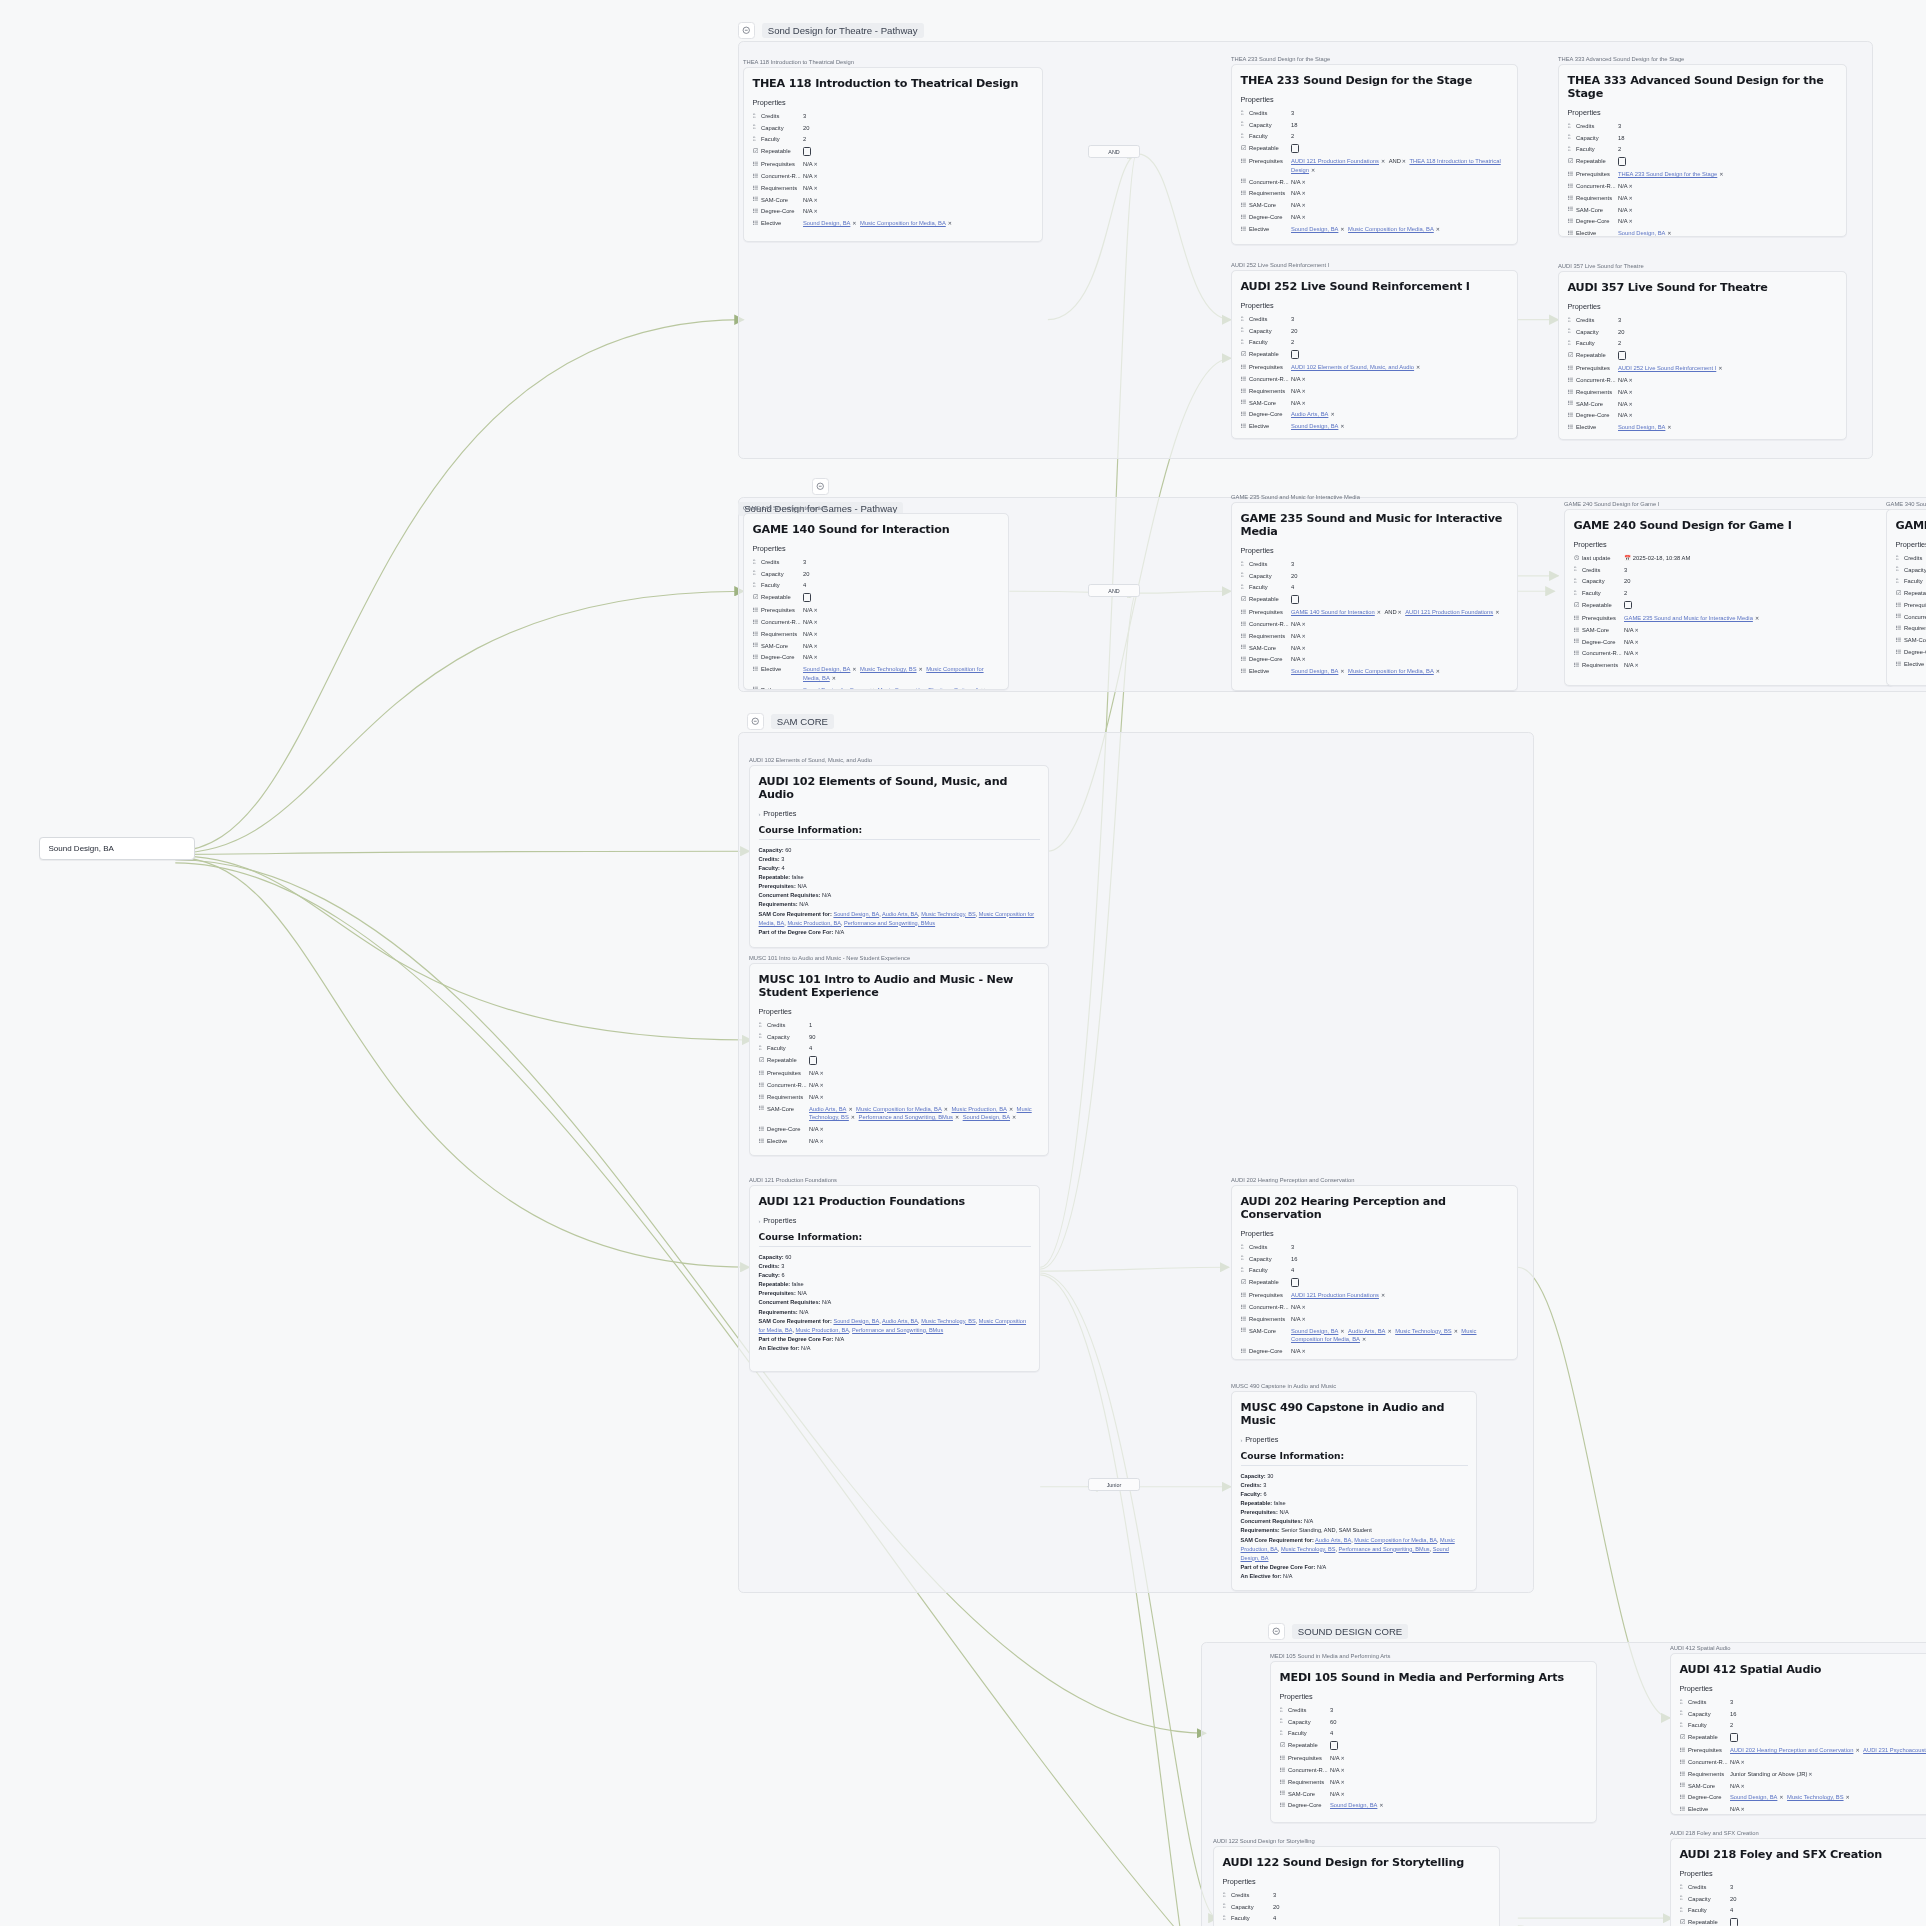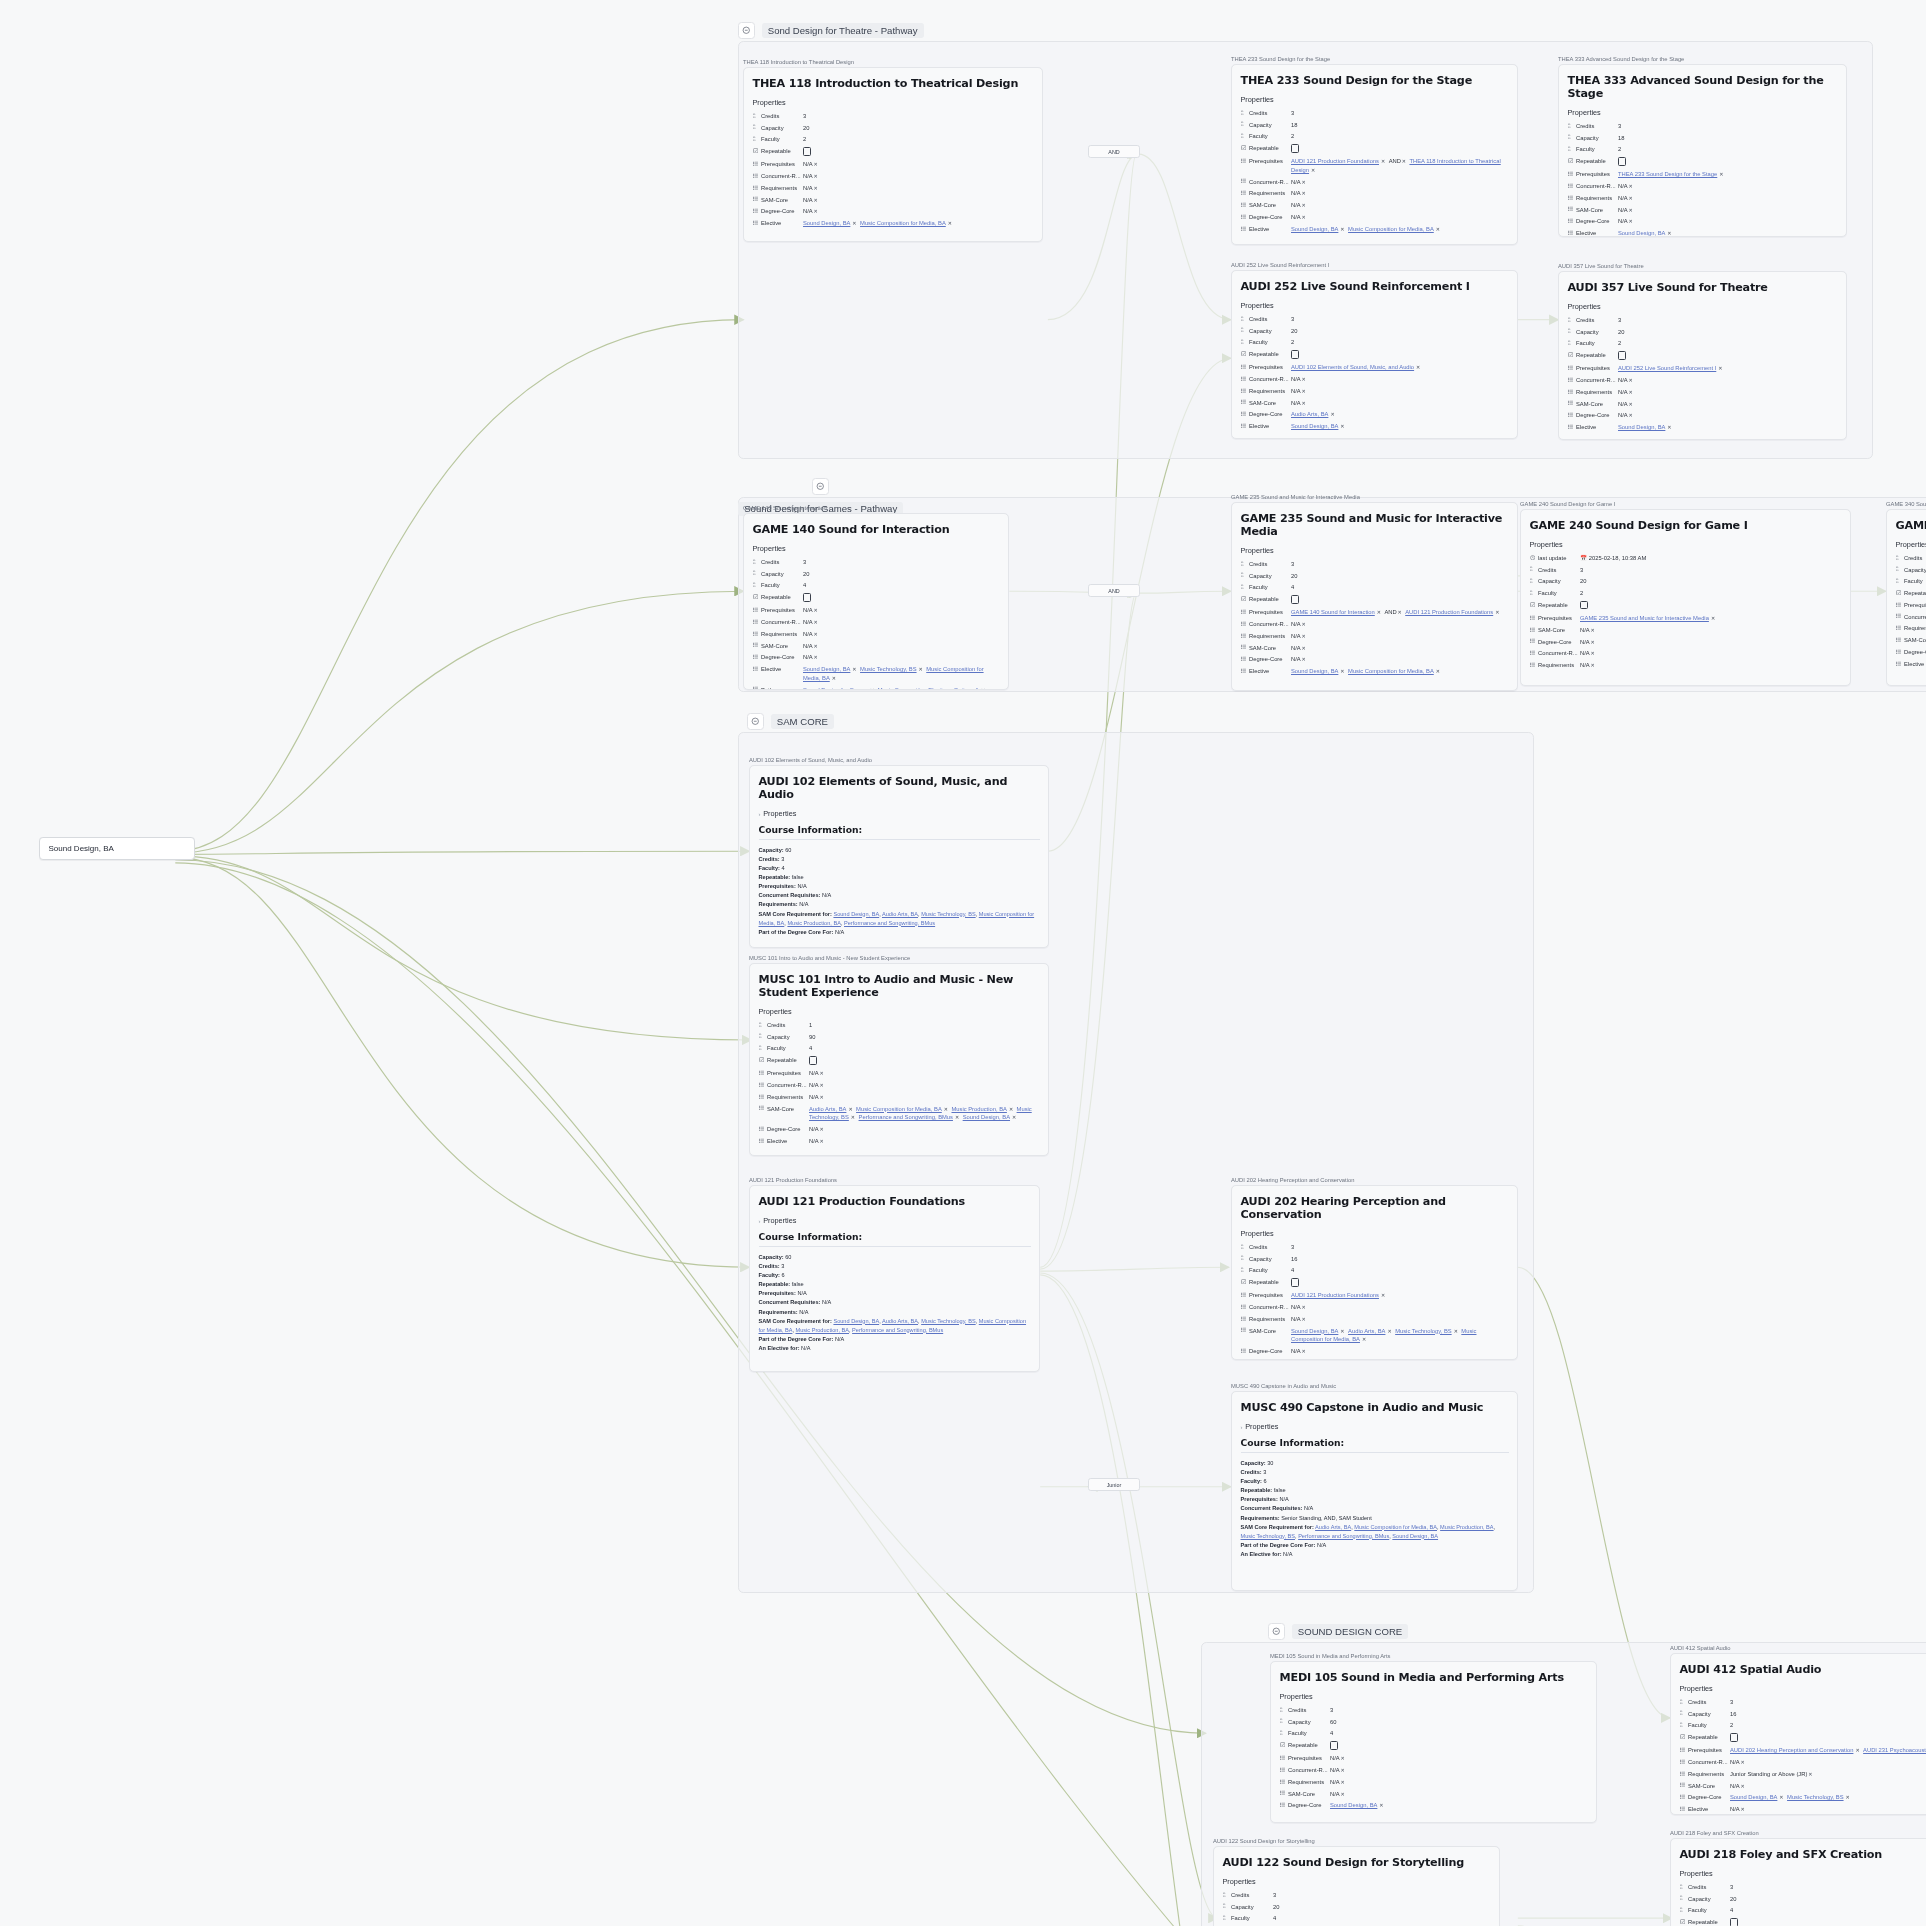--- a/index.html
+++ b/index.html
@@ -1087,21 +1087,21 @@
               <line x1="5" y1="3.5" x2="15" y2="3.5"></line>
               <line x1="5" y1="8" x2="15" y2="8"></line>
               <line x1="5" y1="12.5" x2="15" y2="12.5"></line>
             </svg>
           </span>
           <span class="pname">Elective</span>
           <span class="pval"><a class="chip" href="#">Sound Design, BA</a><span class="x">✕</span><a class="chip" href="#">Music Composition for Media, BA</a><span class="x">✕</span></span>
         </div>
       </div>
     </div>
-  <div class="node" style="left:1520px;top:501px;width:331px;">
+  <div class="node" style="left:1564px;top:501px;width:331px;">
       <div class="node-caption">GAME 240 Sound Design for Game I</div>
       <div class="card" style="height:177px;">
         <h2>GAME 240 Sound Design for Game I</h2>
         <div class="props-label">Properties</div>
         <div class="prow">
           <span class="pico">
             <svg viewBox="0 0 16 16" fill="none" stroke="currentColor" stroke-width="1.3">
               <circle cx="8" cy="8" r="6.5"></circle>
               <path d="M8 4.2 V8 L10.6 9.6"></path>
             </svg>
@@ -1635,21 +1635,21 @@
               <line x1="5" y1="3.5" x2="15" y2="3.5"></line>
               <line x1="5" y1="8" x2="15" y2="8"></line>
               <line x1="5" y1="12.5" x2="15" y2="12.5"></line>
             </svg>
           </span>
           <span class="pname">Elective</span>
           <span class="pval"><span>N/A</span><span class="x">✕</span></span>
         </div>
       </div>
     </div>
-  <div class="node" style="left:1231px;top:1383px;width:287px;">
+  <div class="node" style="left:1231px;top:1383px;width:246px;">
       <div class="node-caption">MUSC 490 Capstone in Audio and Music</div>
       <div class="card" style="height:200px;">
         <h2>MUSC 490 Capstone in Audio and Music</h2>
         <div class="props-label"><span class="caret">›</span>Properties</div>
         <div class="ci-title">Course Information:</div>
         <div class="ci-rule"></div>
         <div class="ci-line"><b>Capacity:</b> <span>30</span></div>
         <div class="ci-line"><b>Credits:</b> <span>3</span></div>
         <div class="ci-line"><b>Faculty:</b> <span>6</span></div>
         <div class="ci-line"><b>Repeatable:</b> <span>false</span></div>

